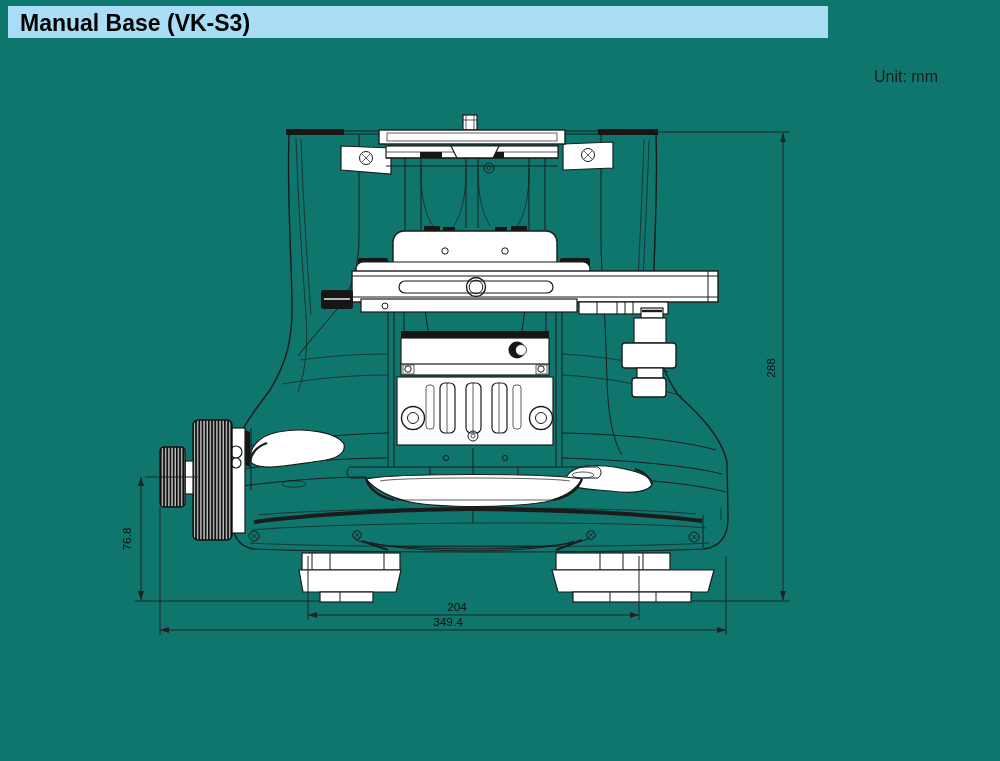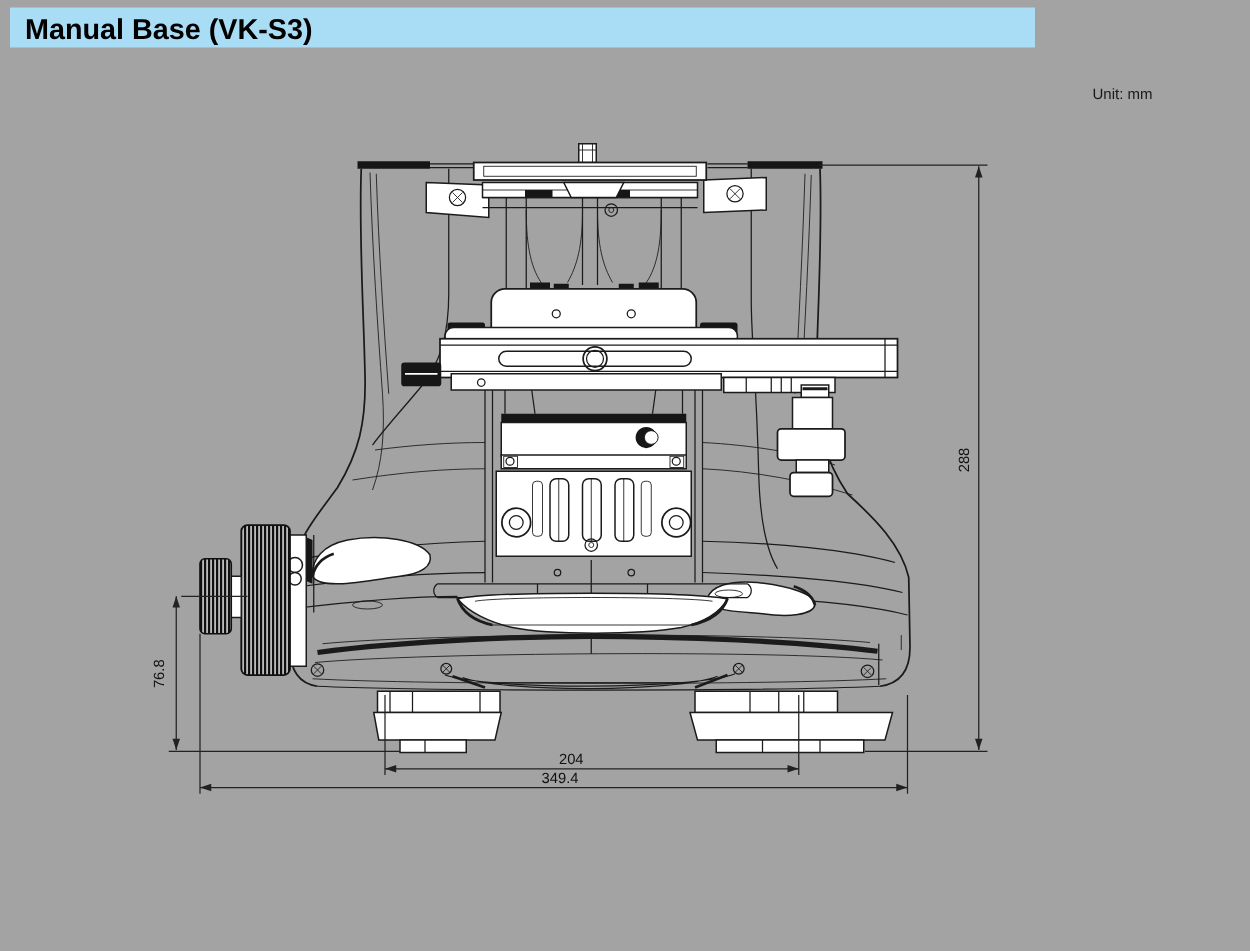--- a/index.html
+++ b/index.html
@@ -1,20 +1,20 @@
 <!DOCTYPE html>
 <html><head>
 <meta charset="utf-8">
 <style>
   html,body{margin:0;padding:0;background:#ffffff;}
-  .page{position:relative;width:1000px;height:761px;background:#a3a3a3;overflow:hidden;
+  .page{position:relative;width:1000px;height:761px;background:#0f766e;overflow:hidden;
         font-family:"Liberation Sans", sans-serif;}
   .title-bar{position:absolute;left:8px;top:6px;width:820px;height:32px;background:#a9dcf5;}
   .title-bar h1{margin:0;padding:2px 0 0 12px;font-size:23px;line-height:30px;font-weight:bold;color:#000;}
-  .unit-label{position:absolute;left:874px;top:68px;font-size:12px;color:#1a1a1a;}
+  .unit-label{position:absolute;left:874px;top:68px;font-size:16px;color:#1a1a1a;}
   svg.drawing{position:absolute;left:0;top:0;}
   svg .ln{stroke:#1b1b1b;fill:none;stroke-width:1;}
   svg .ln2{stroke:#1b1b1b;fill:none;stroke-width:1.4;}
   svg .thin{stroke:#1b1b1b;fill:none;stroke-width:0.7;}
   svg .wf{fill:#ffffff;stroke:#1b1b1b;stroke-width:1.2;}
   svg .wf2{fill:#ffffff;stroke:#1b1b1b;stroke-width:1.4;}
   svg .dk{fill:#161616;stroke:none;}
   svg .thick{stroke:#1b1b1b;fill:none;stroke-width:4.2;}
   svg .acc{stroke:#1b1b1b;fill:none;stroke-width:2.2;}
   svg .dim{stroke:#222;fill:none;stroke-width:1;}

